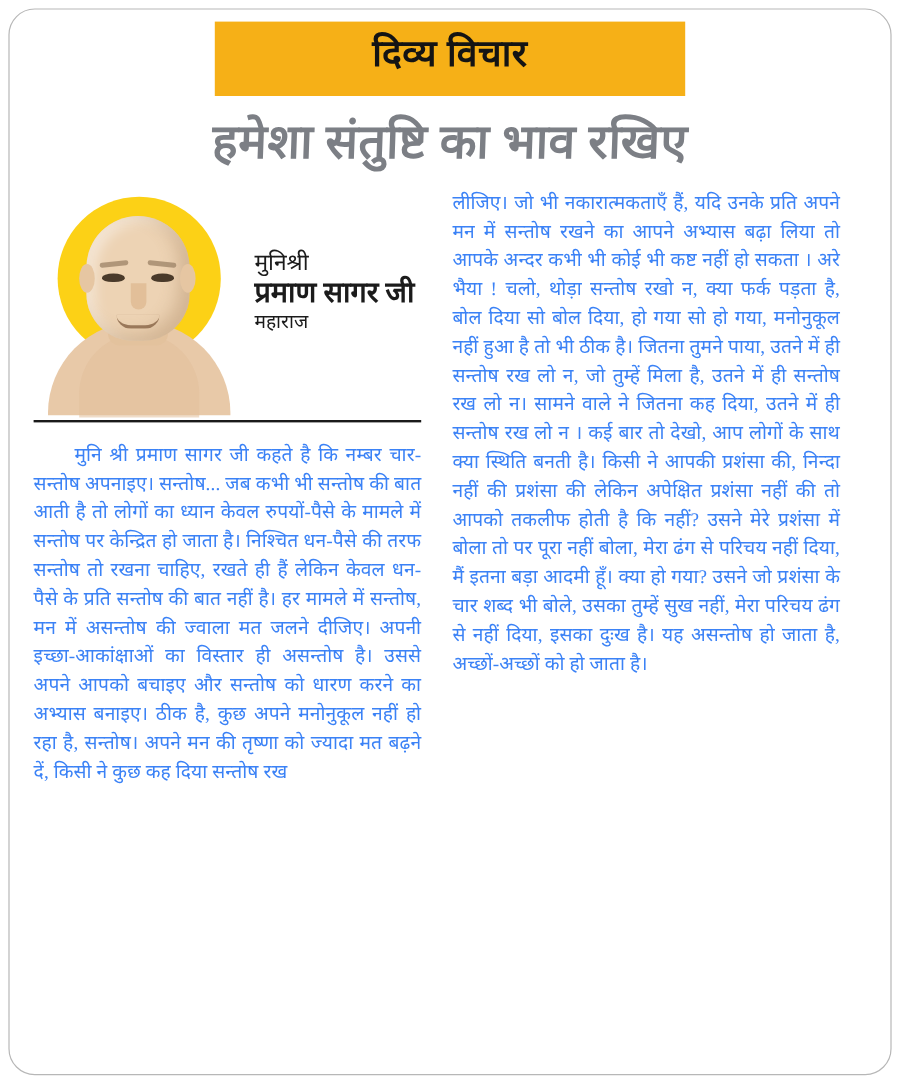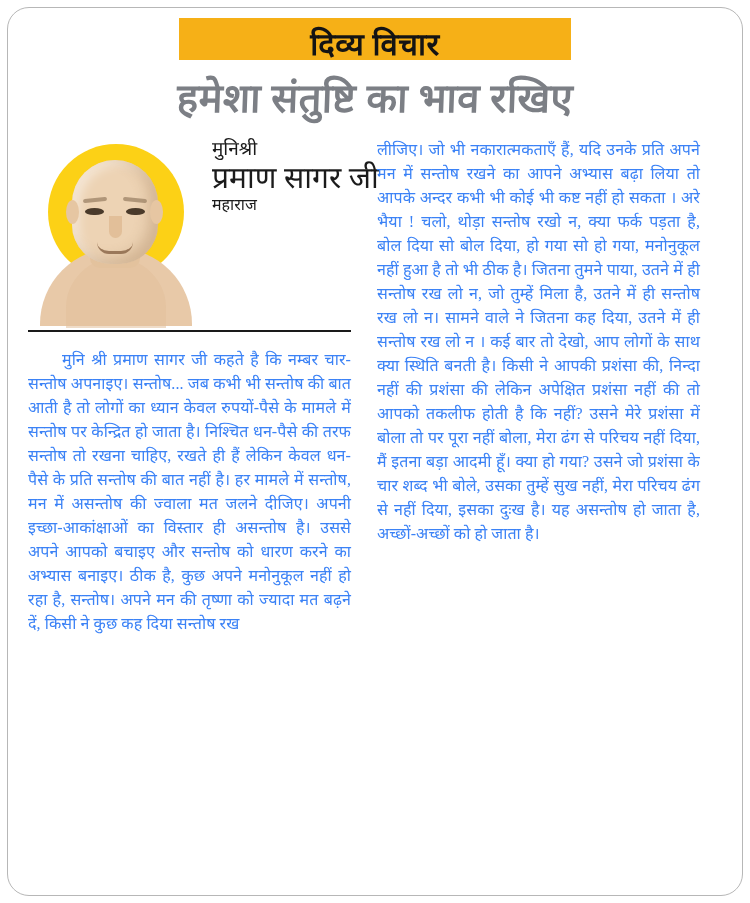--- a/index.html
+++ b/index.html
@@ -51,21 +51,21 @@
     margin-top: 6px;
   }
   .kicker {
     background: #f6b017;
     color: #141414;
     font-family: "Liberation Serif", "DejaVu Serif", serif;
     font-weight: bold;
     font-size: 31px;
     line-height: 1;
     letter-spacing: 0.5px;
-    padding: 11px 46px 0 46px;
+    padding: 11px 46px 20px 46px;
     text-align: center;
     min-width: 300px;
   }
 
   
   .headline {
     margin: 17px 0 0 0;
     text-align: center;
     color: #7c7f85;
     font-family: "Liberation Serif", "DejaVu Serif", serif;
@@ -85,21 +85,21 @@
     align-items: flex-start;
   }
   .col {
     width: 323px;
     box-sizing: border-box;
   }
 
   
   .byline-block {
     display: flex;
-    align-items: flex-start;
+    align-items: center;
     height: 188px;
     margin-bottom: 4px;
   }
   .portrait {
     position: relative;
     width: 182px;
     height: 188px;
     flex: 0 0 182px;
   }
   .halo {
@@ -208,22 +208,22 @@
     padding-bottom: 16px;
     padding-left: 2px;
     color: #1b1b1b;
   }
   .byline-pre {
     font-size: 19px;
     line-height: 1.15;
     font-weight: normal;
   }
   .byline-name {
-    font-size: 30px;
-    font-weight: normal;
+    font-size: 24px;
+    font-weight: bold;
     line-height: 1.2;
     white-space: nowrap;
   }
   .byline-post {
     font-size: 16px;
     line-height: 1.15;
   }
 
   .rule {
     border: 0;

